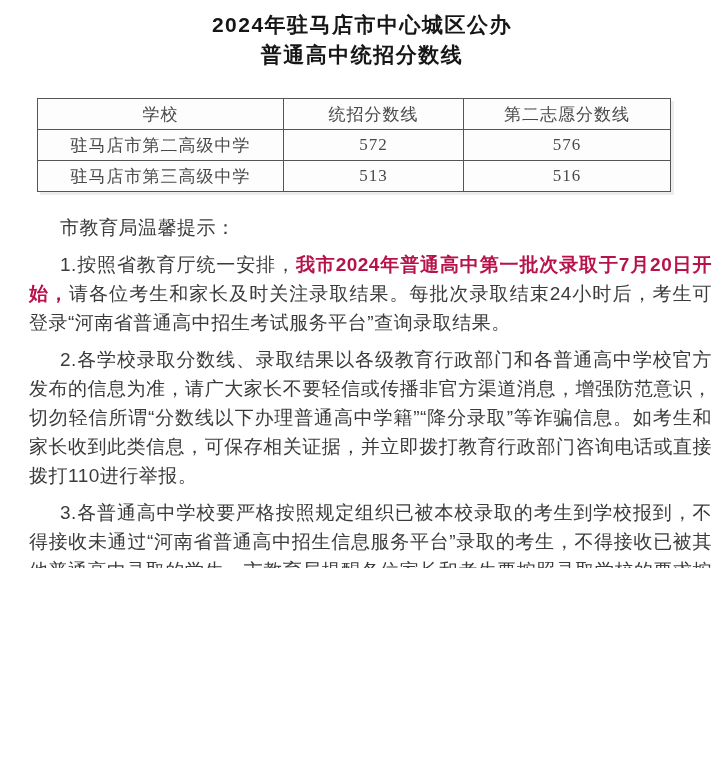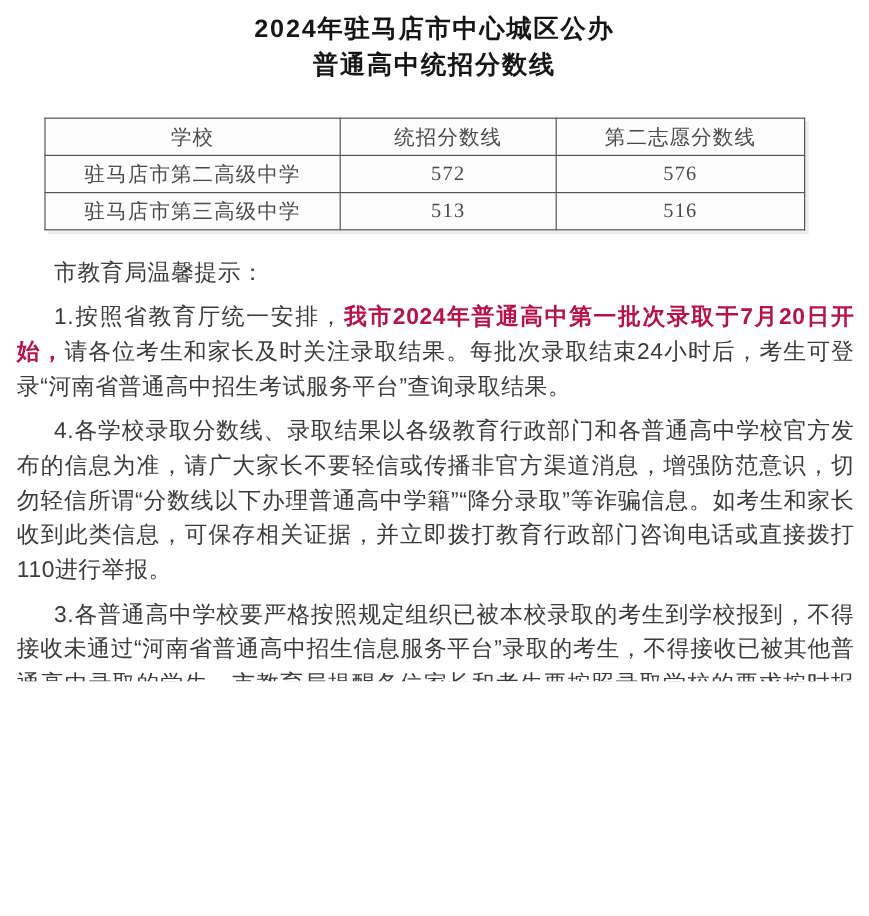--- a/index.html
+++ b/index.html
@@ -39,21 +39,21 @@
     vertical-align:middle;
     font-size:17px;
     font-weight:normal;
     letter-spacing:1px;
   }
   .col-school { width:246px; }
   .col-unified { width:180px; }
   .col-second { width:207px; }
   
   .notice {
-    margin:21px 12px 0 14px;
+    margin:21px 12px 0 29px;
     font-size:19px;
     line-height:29px;
     letter-spacing:0.5px;
     color:#3b3b3b;
     text-align:justify;
   }
   .notice p { margin:8px 0 0 0; text-indent:31px; }
   .red { color:#B8124A; font-weight:700; }
   .hotline { margin-top:14px; }
 </style>
@@ -90,17 +90,17 @@
         <td>513</td>
         <td>516</td>
       </tr>
     </tbody>
       </table>
   </div>
 
   <div class="notice">
     <p>市教育局温馨提示：</p>
     <p><span>1.按照省教育厅统一安排，</span><span class="red">我市2024年普通高中第一批次录取于7月20日开始，</span><span>请各位考生和家长及时关注录取结果。每批次录取结束24小时后，考生可登录“河南省普通高中招生考试服务平台”查询录取结果。</span></p>
-    <p>4.各学校录取分数线、录取结果以各级教育行政部门和各普通高中学校官方发布的信息为准，请广大家长不要轻信或传播非官方渠道消息，增强防范意识，切勿轻信所谓“分数线以下办理普通高中学籍”“降分录取”等诈骗信息。如考生和家长收到此类信息，可保存相关证据，并立即拨打教育行政部门咨询电话或直接拨打110进行举报。</p>
+    <p>2.各学校录取分数线、录取结果以各级教育行政部门和各普通高中学校官方发布的信息为准，请广大家长不要轻信或传播非官方渠道消息，增强防范意识，切勿轻信所谓“分数线以下办理普通高中学籍”“降分录取”等诈骗信息。如考生和家长收到此类信息，可保存相关证据，并立即拨打教育行政部门咨询电话或直接拨打110进行举报。</p>
     <p>3.各普通高中学校要严格按照规定组织已被本校录取的考生到学校报到，不得接收未通过“河南省普通高中招生信息服务平台”录取的考生，不得接收已被其他普通高中录取的学生。市教育局提醒各位家长和考生要按照录取学校的要求按时报到。被学校正常录取后未按规定时间报到的考生，将被视为主动放弃普通高中学业资格，一律不予注册普通高中学籍。</p>
   </div>
 
 </div>
 
 </body></html>

